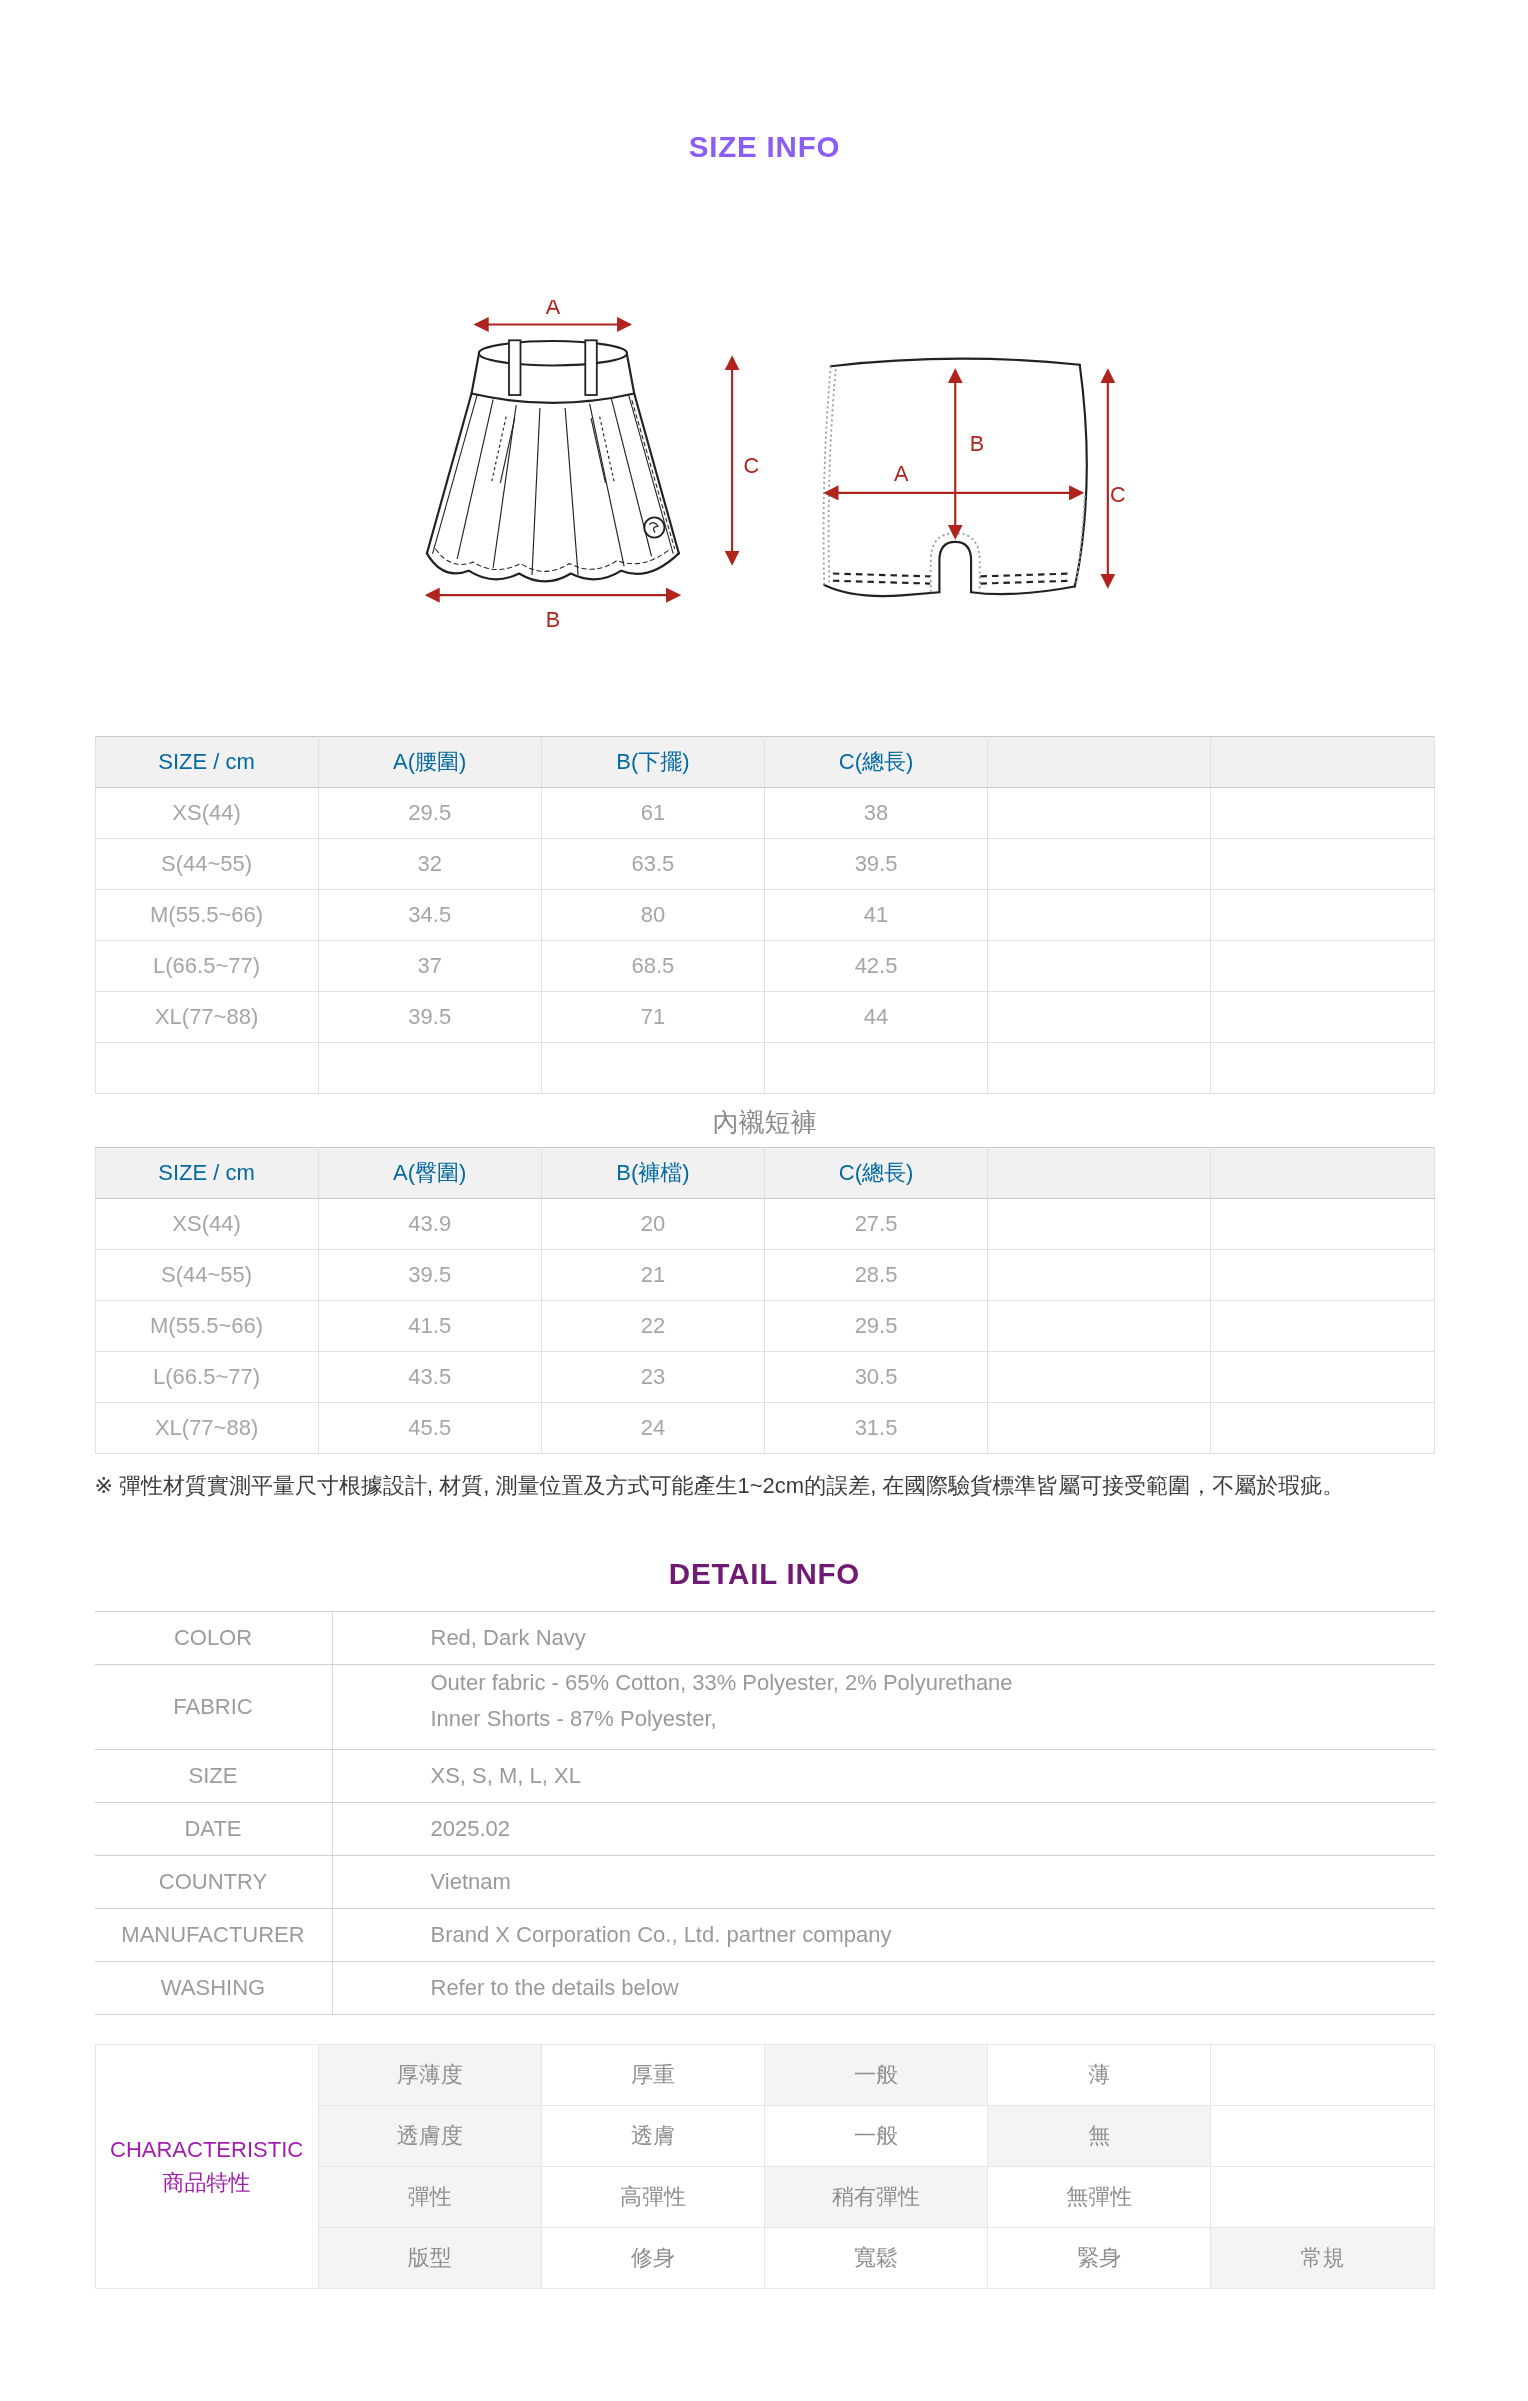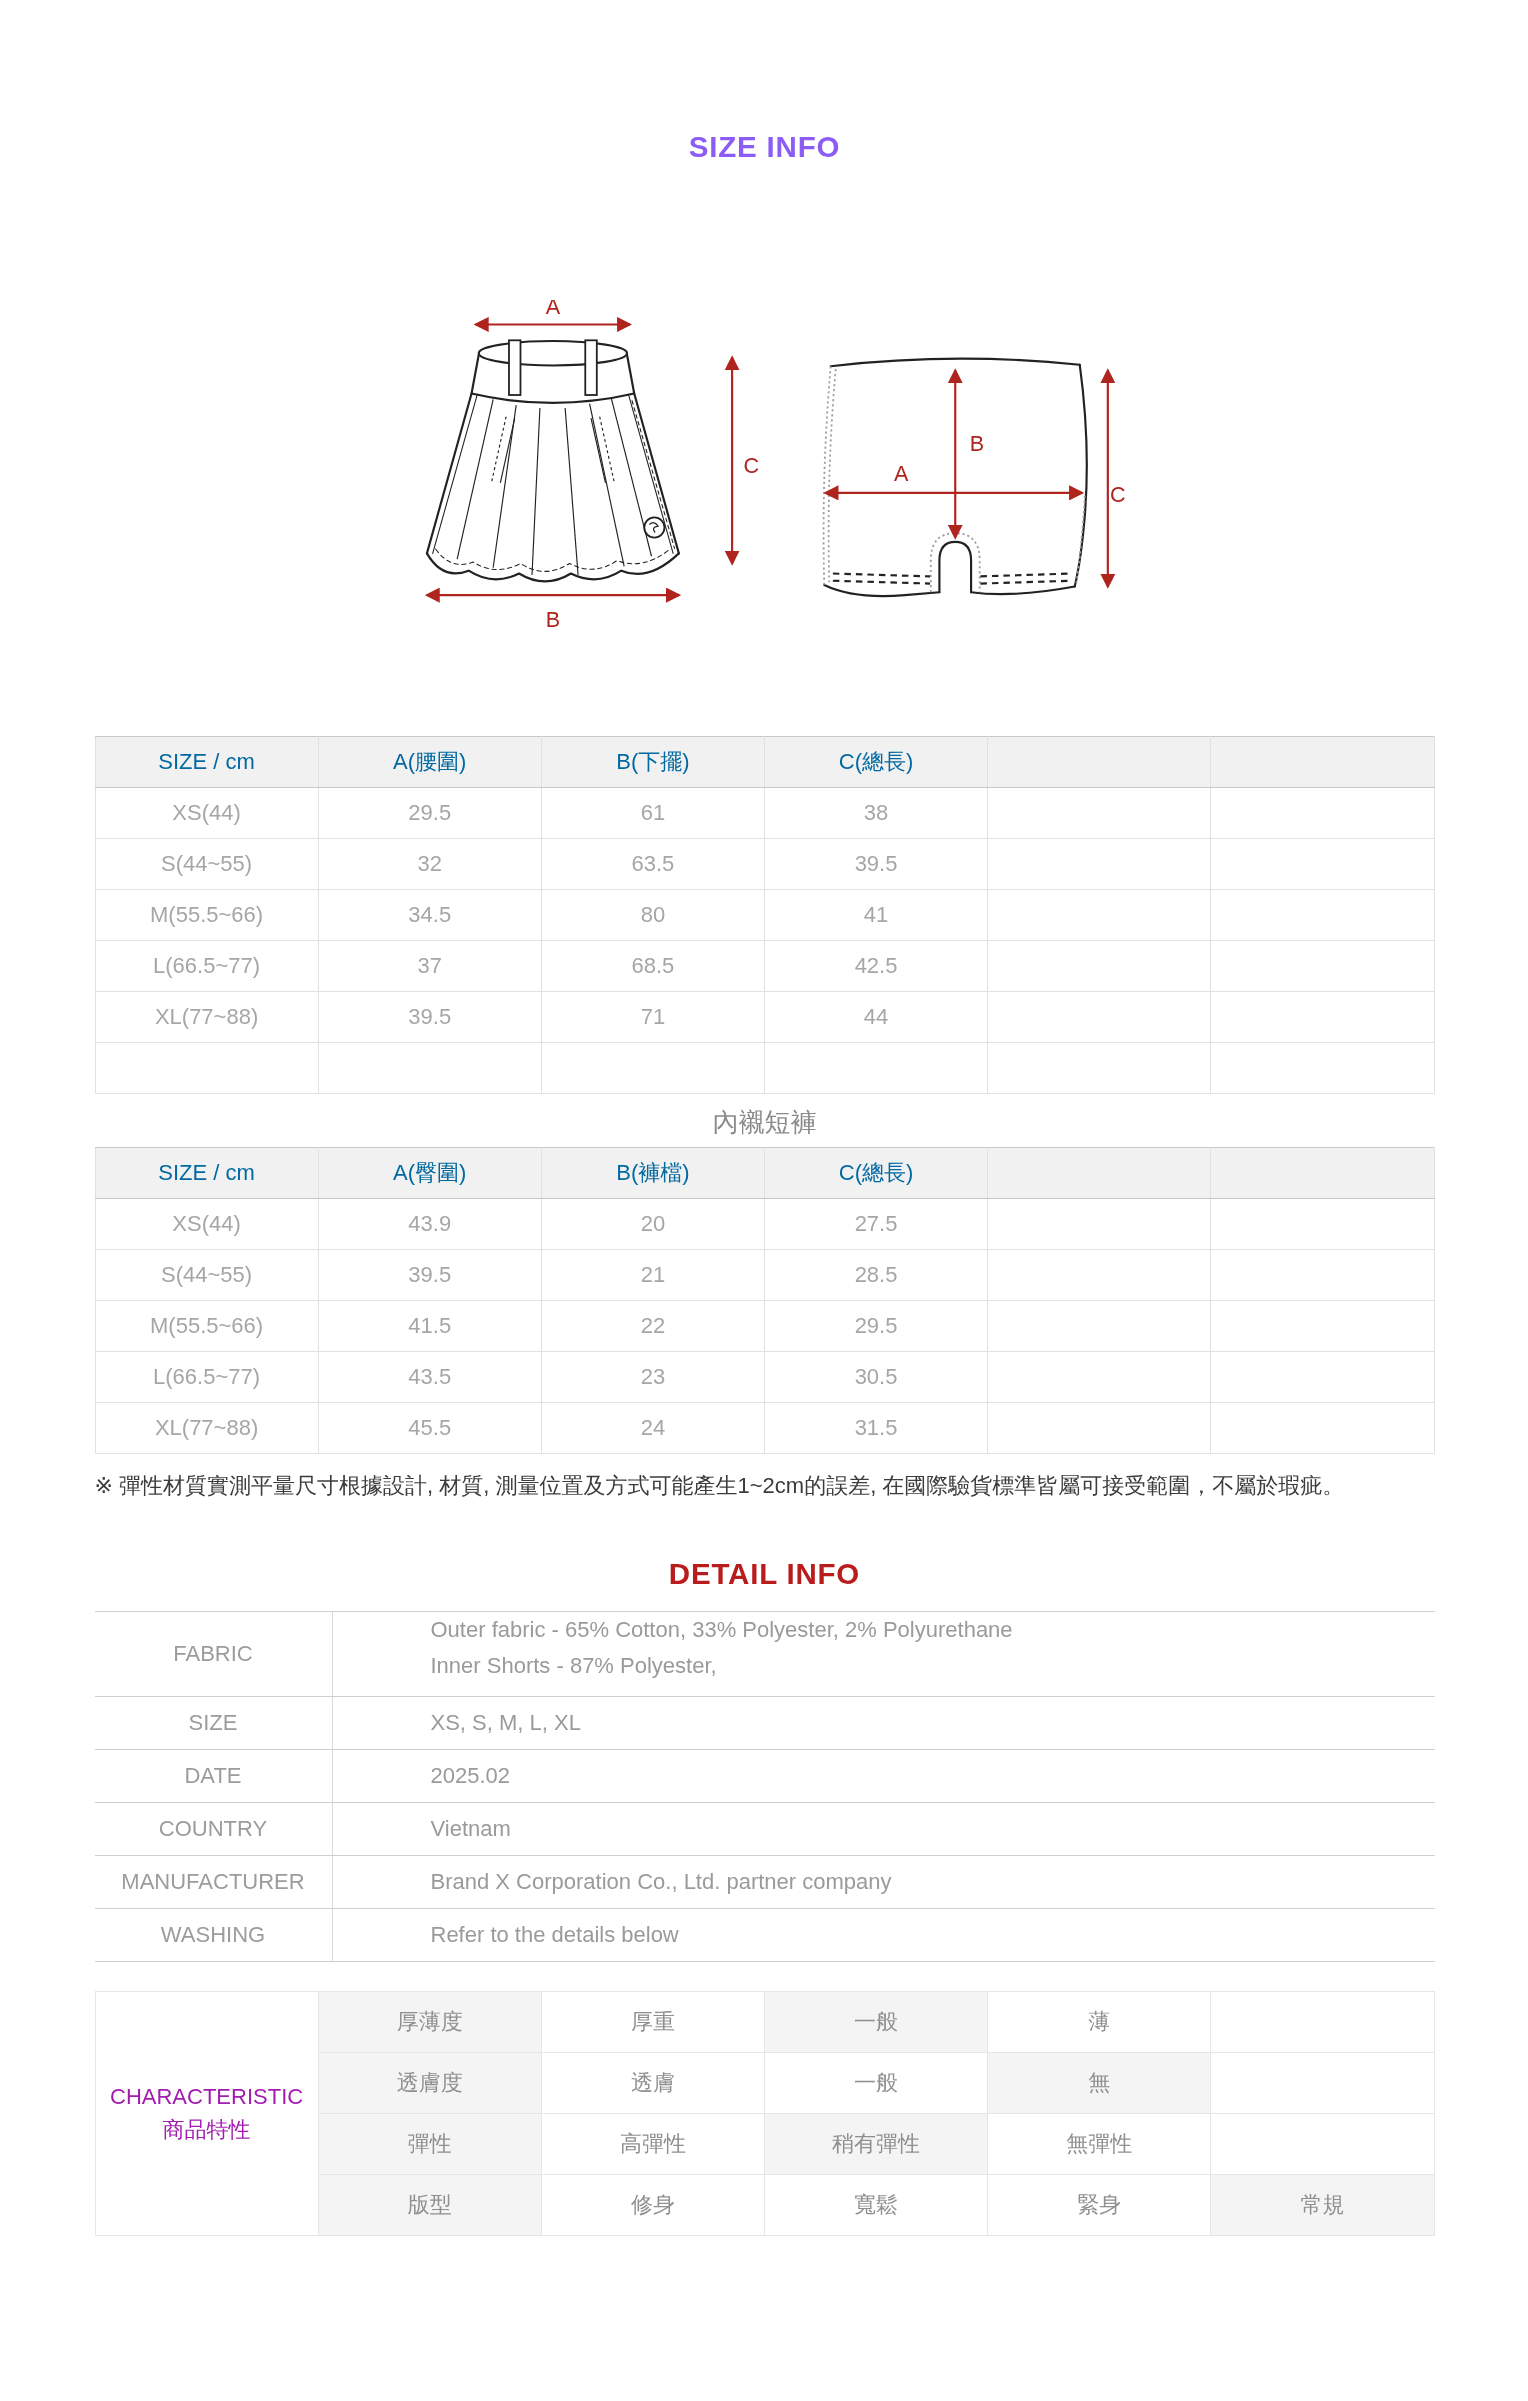--- a/index.html
+++ b/index.html
@@ -13,21 +13,21 @@
   
   .main-title {
     margin-top:129px;
     text-align:center;
     font-size:29.5px;
     line-height:35px;
     font-weight:bold;
     letter-spacing:0.8px;
     color:#8b5cf6;
   }
-  .detail-title { margin-top:55px; text-align:center; font-size:29.5px; line-height:35px; font-weight:bold; letter-spacing:0.8px; color:#b91c1c; }
+  .detail-title { margin-top:55px; text-align:center; font-size:29.5px; line-height:35px; font-weight:bold; letter-spacing:0.8px; color:#701a75; }
 
   
   .diagram-wrap { width:727px; margin:136px auto 0; }
   .diagram-wrap svg { display:block; width:100%; height:auto; }
   .dim-label { font-size:30px; fill:#b0241e; font-family:"Liberation Sans","DejaVu Sans",sans-serif; }
 
   
   .size-table {
     width:100%; border-collapse:collapse; table-layout:fixed; margin-top:98px;
   }
@@ -303,20 +303,24 @@
     </tr>
   </tbody>
     </table>
 
   <div class="note">※ 彈性材質實測平量尺寸根據設計, 材質, 測量位置及方式可能產生1~2cm的誤差, 在國際驗貨標準皆屬可接受範圍，不屬於瑕疵。</div>
 
   <div class="detail-title">DETAIL INFO</div>
 
   <table class="detail-table">
     <tbody>
+        <tr>
+      <td class="dl">COLOR</td>
+      <td class="dv">Red, Dark Navy</td>
+    </tr>
     <tr class="fabric">
       <td class="dl">FABRIC</td>
       <td class="dv">
         <div>Outer fabric - 65% Cotton, 33% Polyester, 2% Polyurethane</div>
         <div>Inner Shorts - 87% Polyester,</div>
       </td>
     </tr>
     <tr>
       <td class="dl">SIZE</td>
       <td class="dv">XS, S, M, L, XL</td>

